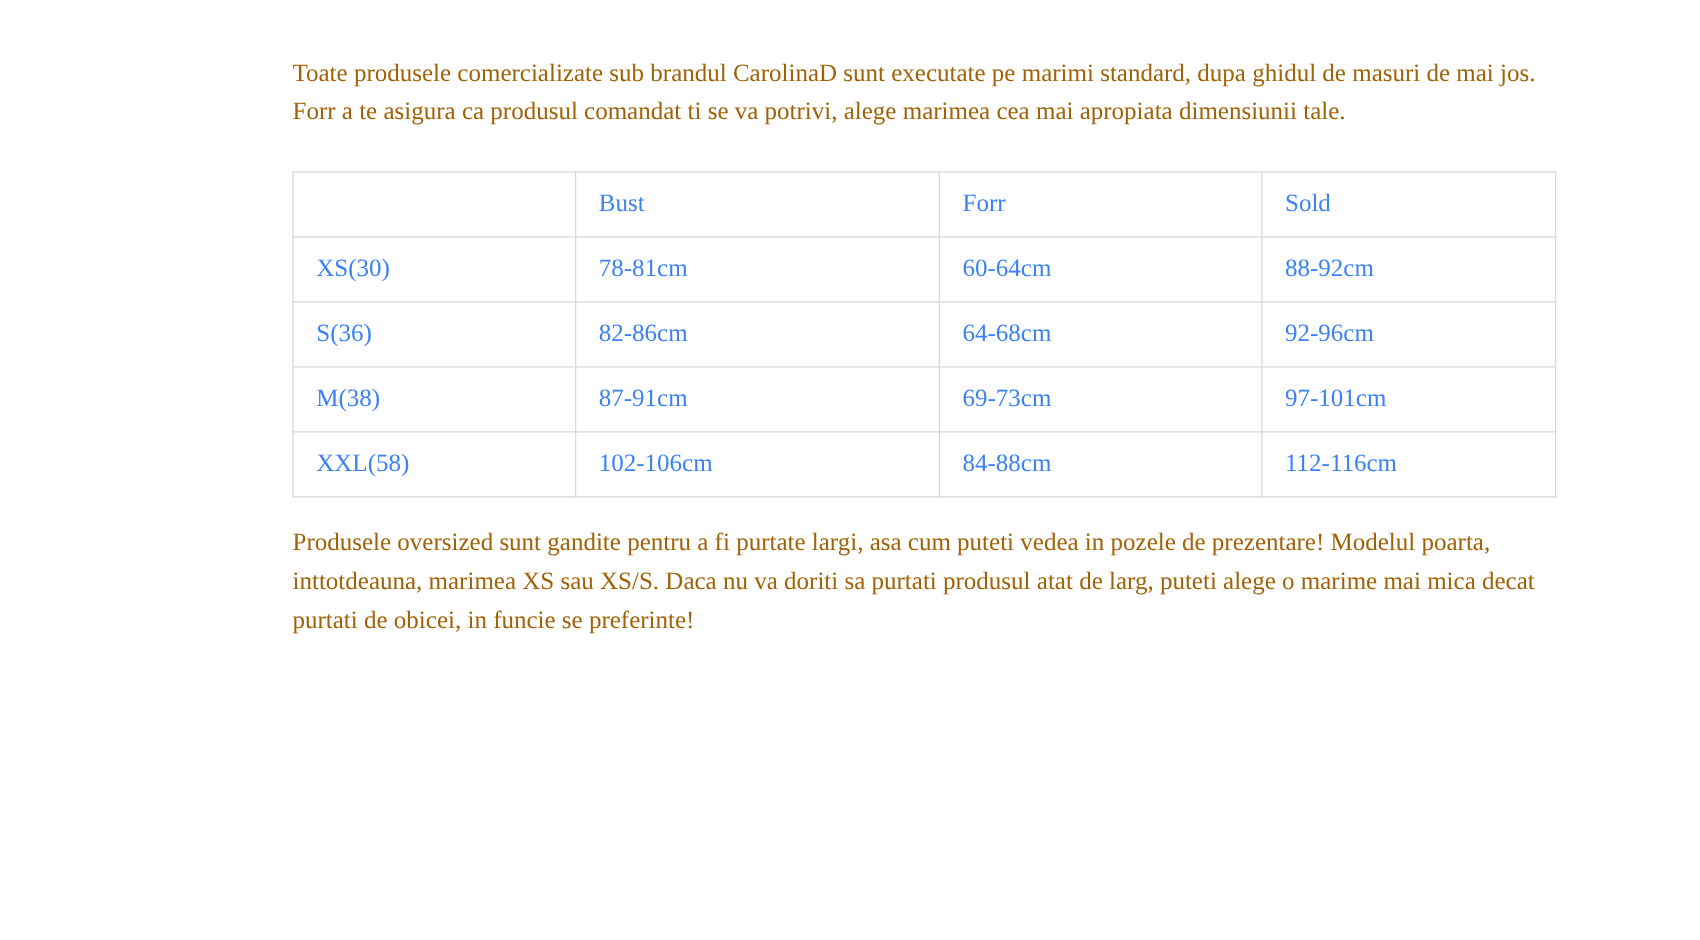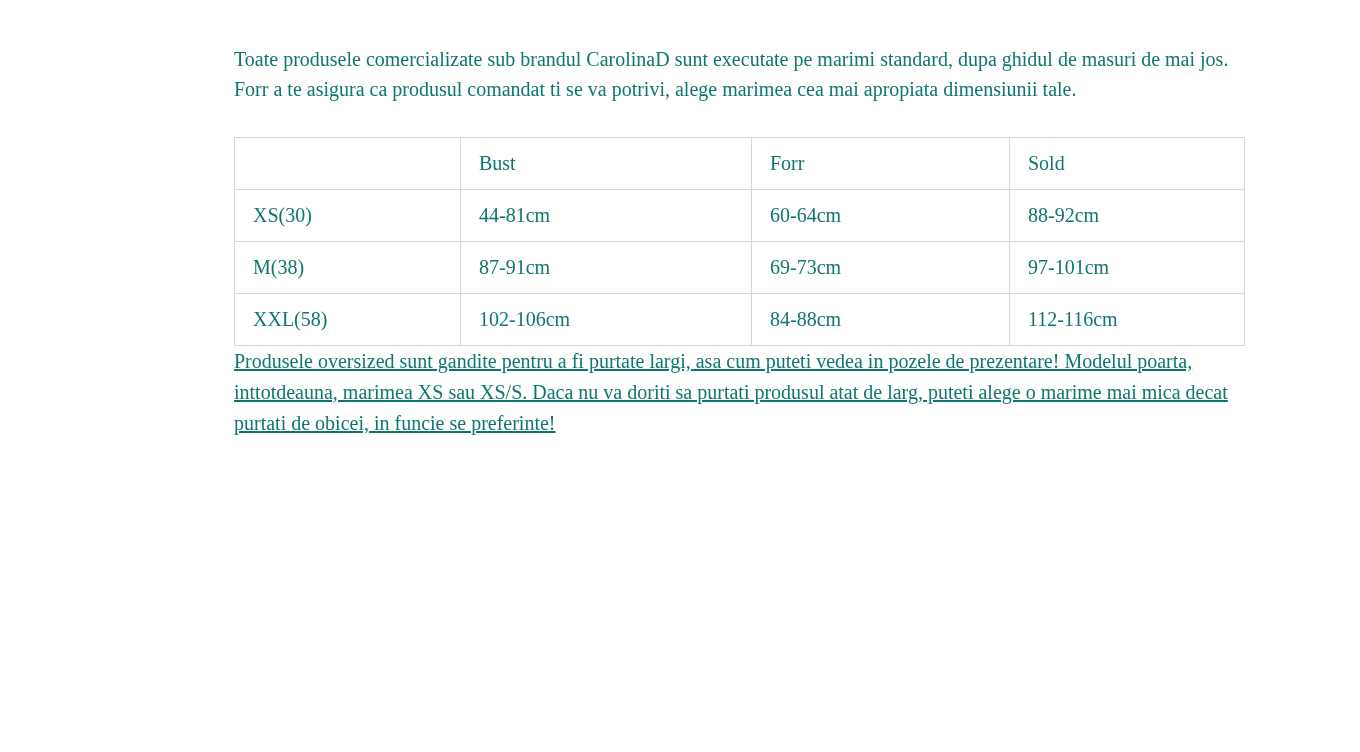--- a/index.html
+++ b/index.html
@@ -16,21 +16,21 @@
   .content {
     position: absolute;
     left: 234px;
     top: 0;
     width: 1010px;
   }
   .para {
     margin: 0;
     font-size: 20px;
     line-height: 30px;
-    color: #0f766e;
+    color: #a16207;
   }
   .para-1 { margin-top: 44px; }
   .para-2 { }
   table.size-table {
     border-collapse: collapse;
     table-layout: fixed;
     width: 1010px;
     margin-top: 33px;
   }
   table.size-table col.c0 { width: 226px; }
@@ -39,27 +39,27 @@
   table.size-table col.c3 { width: 235px; }
   table.size-table th,
   table.size-table td {
     border: 1px solid #d8d8d8;
     height: 52px;
     padding: 0 0 0 18px;
     text-align: left;
     vertical-align: middle;
     font-size: 20px;
     font-weight: normal;
-    color: #0f766e;
+    color: #3b82f6;
     white-space: nowrap;
     overflow: hidden;
   }
   .para-footer {
+    margin-top: 21px;
     line-height: 31px;
-    text-decoration: underline;
   }
 </style>
 </head>
 <body>
 
 <div class="content">
 
   <p class="para para-1">Toate produsele comercializate sub brandul CarolinaD sunt executate pe marimi standard, dupa ghidul de masuri de mai jos.</p>
 
   <p class="para para-2">Forr a te asigura ca produsul comandat ti se va potrivi, alege marimea cea mai apropiata dimensiunii tale.</p>
@@ -75,23 +75,29 @@
       <tr>
         <th></th>
         <th>Bust</th>
         <th>Forr</th>
         <th>Sold</th>
       </tr>
     </thead>
     <tbody>
       <tr>
         <td>XS(30)</td>
-        <td>44-81cm</td>
+        <td>78-81cm</td>
         <td>60-64cm</td>
         <td>88-92cm</td>
+      </tr>
+      <tr>
+        <td>S(36)</td>
+        <td>82-86cm</td>
+        <td>64-68cm</td>
+        <td>92-96cm</td>
       </tr>
       <tr>
         <td>M(38)</td>
         <td>87-91cm</td>
         <td>69-73cm</td>
         <td>97-101cm</td>
       </tr>
       <tr>
         <td>XXL(58)</td>
         <td>102-106cm</td>

